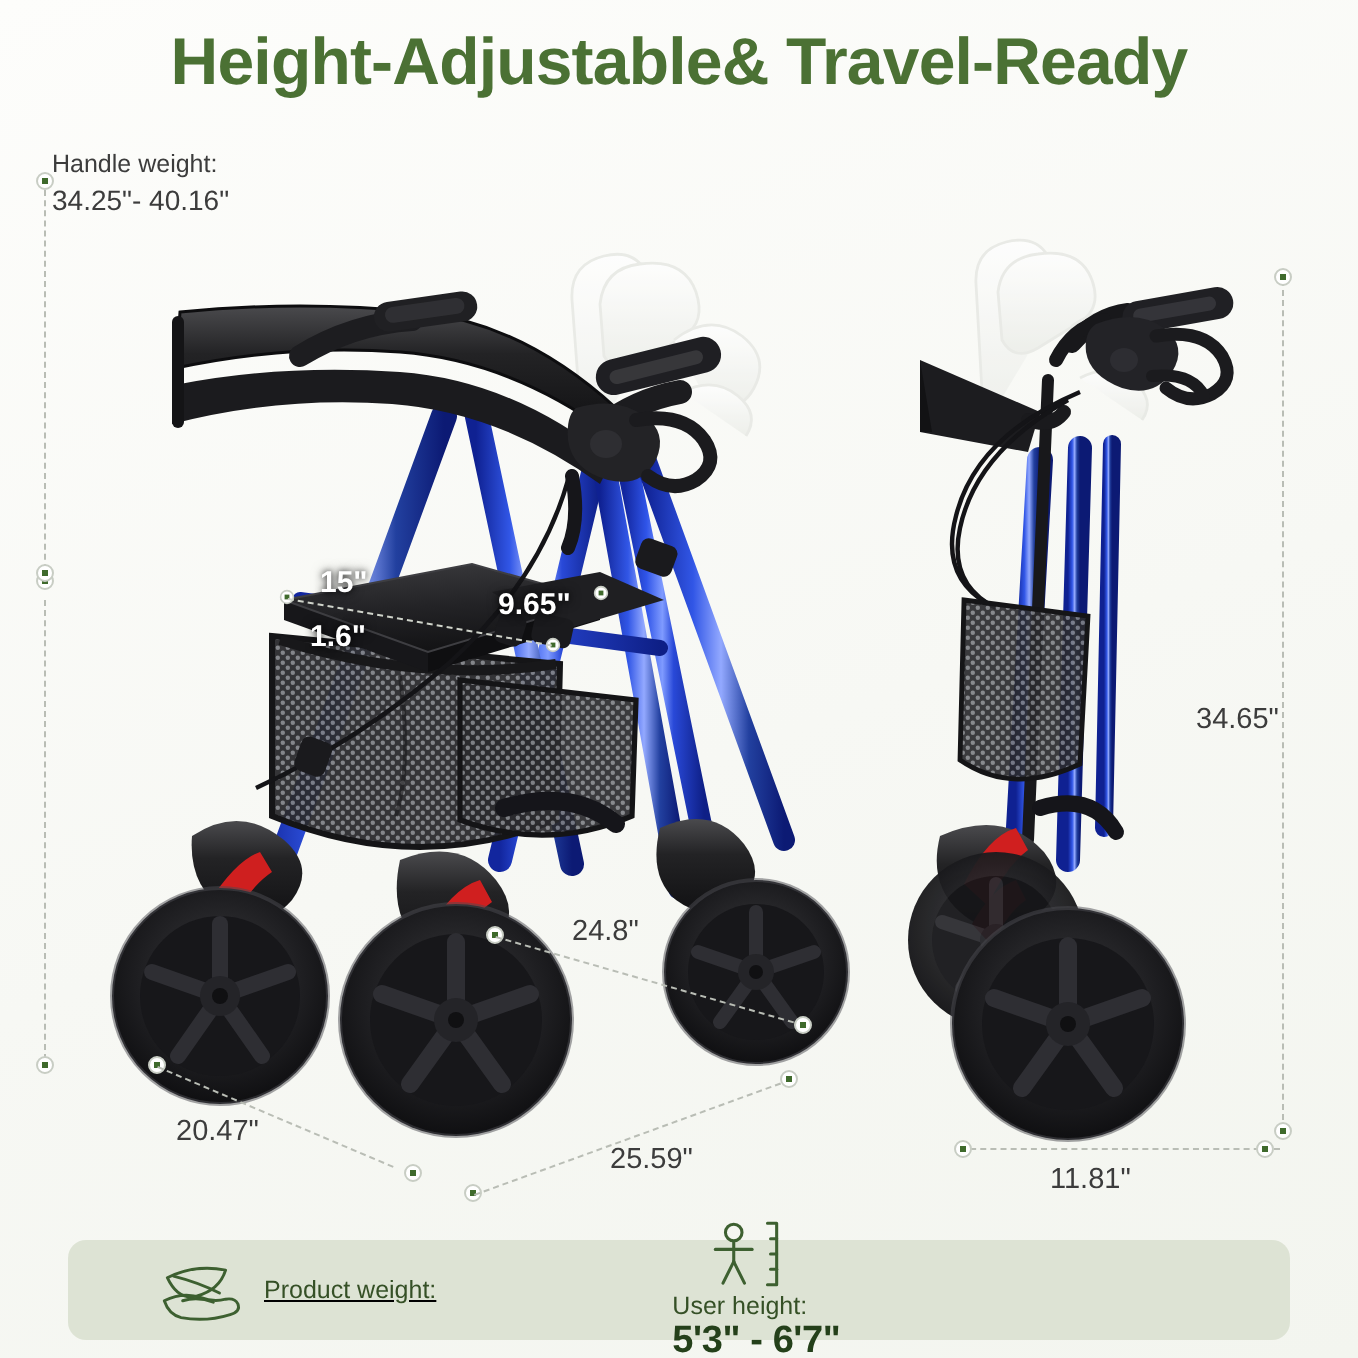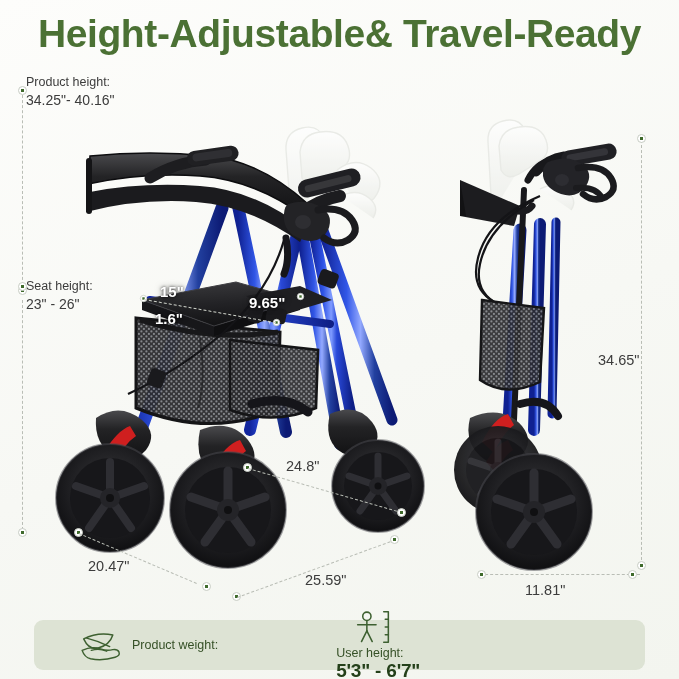--- a/index.html
+++ b/index.html
@@ -9,21 +9,21 @@
     font-family:"Liberation Sans", sans-serif;
     overflow:hidden;
     position:relative;
   }
   #stage{position:absolute;inset:0;width:679px;height:679px;
     background:linear-gradient(160deg,#fdfdfb 0%,#f7f8f4 55%,#f3f5ef 100%);}
 
   
   .title{
     position:absolute;left:0;top:12px;width:679px;text-align:center;
-    font-size:39px;font-weight:bold;letter-spacing:-.4px;
+    font-size:33px;font-weight:bold;letter-spacing:-.4px;
     color:#4b7134;white-space:nowrap;
   }
 
   
   .dimtext{position:absolute;color:#3c3c3c;font-size:14.5px;white-space:nowrap;}
   .dimlabel{position:absolute;color:#3c3c3c;font-size:12.5px;line-height:1.35;white-space:nowrap;}
   .dimlabel b{font-weight:normal;font-size:14px;display:block;}
   .seatdim{position:absolute;color:#ffffff;font-size:15px;font-weight:bold;
     white-space:nowrap;text-shadow:0 0 3px rgba(0,0,0,.75),0 0 6px rgba(0,0,0,.5);}
   .vline{position:absolute;border-left:1.5px dashed #b9bdb5;}
@@ -34,21 +34,21 @@
   .node:after{content:"";position:absolute;left:2px;top:2px;width:3px;height:3px;
     background:#3f6a2c;}
 
   
   .specbar{
     position:absolute;left:34px;top:620px;width:611px;height:50px;
     background:#dde3d4;border-radius:9px;
     display:flex;align-items:center;
   }
   .specitem{display:flex;align-items:center;}
-  .specitem.w{margin-left:42px;}
+  .specitem.w{margin-left:42px;text-decoration:underline;}
   .specitem.h{margin-left:118px;flex-direction:column;}
   .specicon{width:46px;height:38px;flex:none;margin-right:10px;}
   .spectext{line-height:1.15;color:#2e4a22;}
   .spectext .k{font-size:12.5px;color:#355026;}
   .spectext .v{font-size:19px;font-weight:bold;color:#24401a;letter-spacing:-.2px;}
 
   
   .art{position:absolute;left:0;top:0;width:679px;height:679px;pointer-events:none;}
 </style>
 </head>
@@ -307,31 +307,27 @@
       </g>
       <circle r="11" fill="#242428"></circle>
         <circle r="4" fill="#101012"></circle>
     </g>
   </svg>
 
   <div class="vline" style="left:22px;top:90px;height:200px;"></div>
   <div class="node" style="left:18px;top:86px;"></div>
   <div class="node" style="left:18px;top:286px;"></div>
   <div class="dimlabel" style="left:26px;top:74px;">
-    <span>Product height:</span>
+    <span>Handle weight:</span>
     <b>34.25"- 40.16"</b>
   </div>
 
   <div class="vline" style="left:22px;top:300px;height:230px;"></div>
   <div class="node" style="left:18px;top:282px;"></div>
   <div class="node" style="left:18px;top:528px;"></div>
-  <div class="dimlabel" style="left:26px;top:278px;">
-    <span>Seat height:</span>
-    <b>23" - 26"</b>
-  </div>
 
   <div class="seatdim" style="left:160px;top:283px;">15"</div>
   <div class="seatdim" style="left:155px;top:310px;">1.6"</div>
   <div class="seatdim" style="left:249px;top:294px;">9.65"</div>
   <div class="node" style="left:139px;top:294px;transform:scale(.8);"></div>
   <div class="node" style="left:272px;top:318px;transform:scale(.8);"></div>
   <div class="node" style="left:296px;top:292px;transform:scale(.8);"></div>
   <div class="dline" style="left:144px;top:299px;width:134px;transform:rotate(10deg);border-top-color:#cfd3ca;"></div>
 
   <div class="node" style="left:74px;top:528px;"></div>

